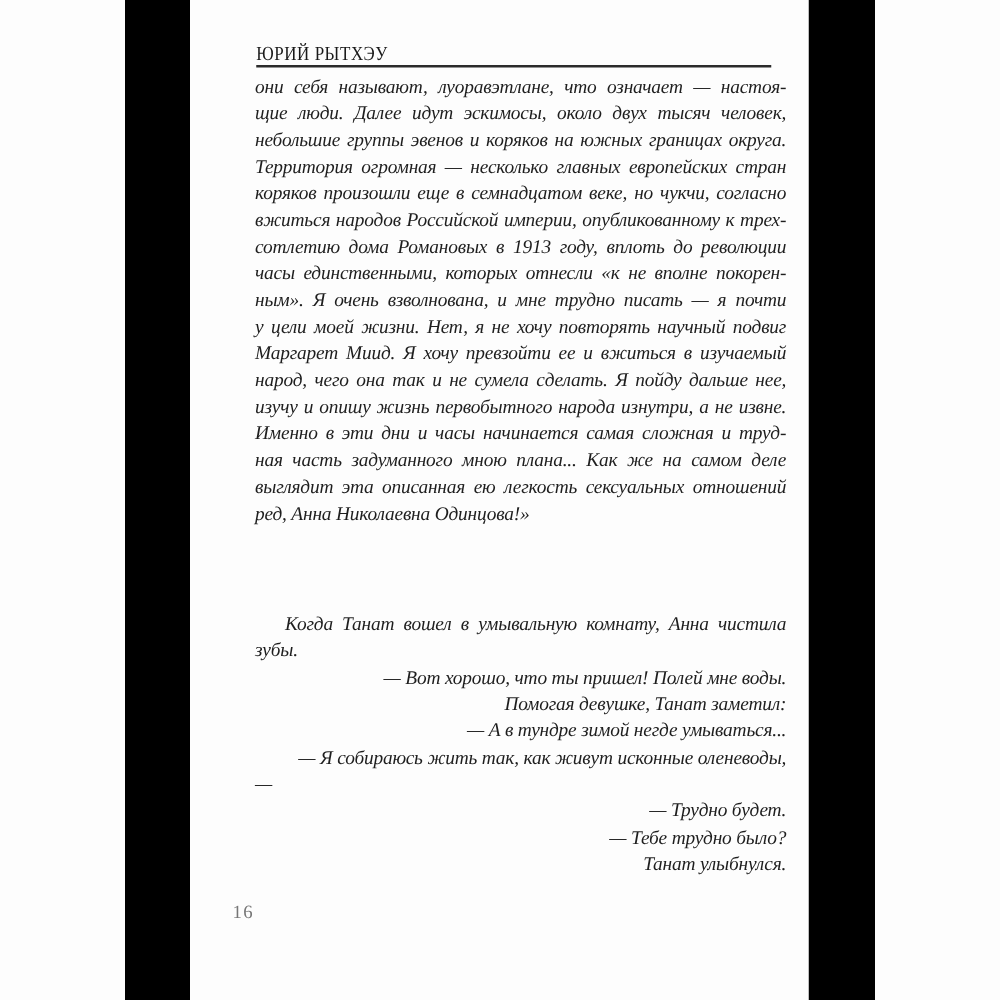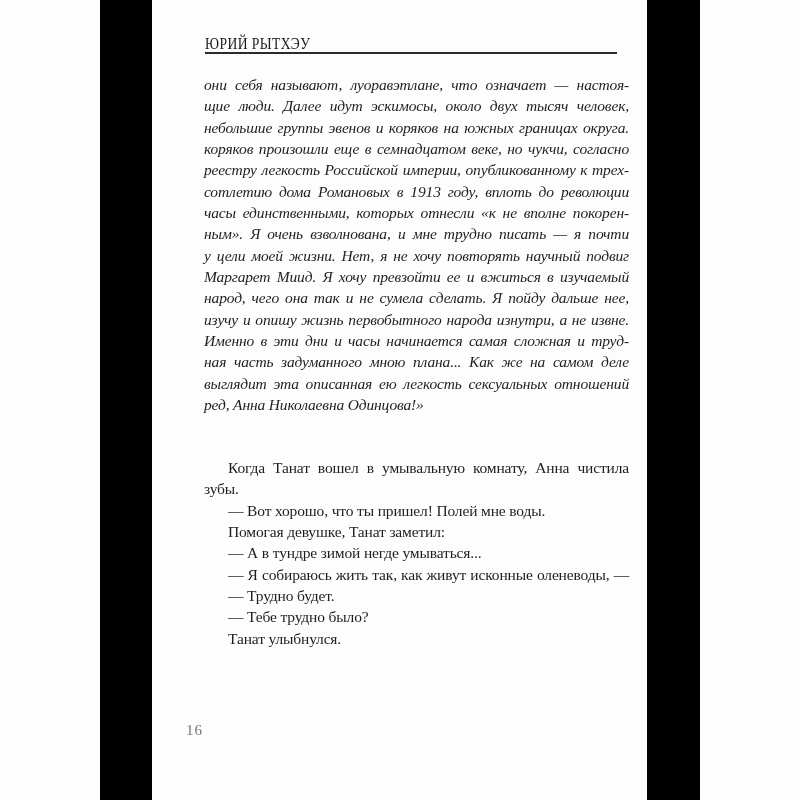--- a/index.html
+++ b/index.html
@@ -17,43 +17,44 @@
   .edge-bar.left{left:100px;width:52px;}
   .edge-bar.right{left:647px;width:53px;}
   .page{position:absolute;left:152px;top:0;width:474px;height:800px;background:var(--page_bg);}
   .running-header{
     position:absolute;left:53px;top:35px;
     font-size:16px;letter-spacing:.5px;color:#1a1a1a;
     transform:scaleX(.85);transform-origin:left center;white-space:nowrap;
   }
   .header-rule{position:absolute;left:53px;top:52px;width:412px;height:2px;background:var(--rule);}
   .textblock{position:absolute;left:52px;width:425px;font-size:15.5px;letter-spacing:-0.15px;}
-  .diary{top:74px;font-style:italic;}
-  .narrative{top:457px;}
+  .diary{top:59px;font-style:italic;}
+  .narrative{top:489px;font-style:italic;}
   .tline{line-height:21.35px;white-space:normal;text-align:left;}
   .tline.just{text-align:justify;text-align-last:justify;}
-  .tline.ind{text-indent:24px;}
+  .tline.ind{text-indent:24px;text-align:right;}
   .folio{position:absolute;left:34px;top:722px;font-size:15px;color:var(--page_number);letter-spacing:1px;text-align:center;}
 </style>
 </head>
 <body>
 
 <div class="edge-bar left"></div>
 <div class="edge-bar right"></div>
 
 <div class="page">
   <div class="running-header">ЮРИЙ РЫТХЭУ</div>
   <div class="header-rule"></div>
 
   <div class="textblock diary">
       <div class="tline just">они себя называют, луоравэтлане, что означает — настоя-</div>
       <div class="tline just">щие люди. Далее идут эскимосы, около двух тысяч человек,</div>
       <div class="tline just">небольшие группы эвенов и коряков на южных границах округа.</div>
+      <div class="tline just">Территория огромная — несколько главных европейских стран</div>
       <div class="tline just">коряков произошли еще в семнадцатом веке, но чукчи, согласно</div>
-      <div class="tline just">реестру легкость Российской империи, опубликованному к трех-</div>
+      <div class="tline just">вжиться народов Российской империи, опубликованному к трех-</div>
       <div class="tline just">сотлетию дома Романовых в 1913 году, вплоть до революции</div>
       <div class="tline just">часы единственными, которых отнесли «к не вполне покорен-</div>
       <div class="tline just">ным». Я очень взволнована, и мне трудно писать — я почти</div>
       <div class="tline just">у цели моей жизни. Нет, я не хочу повторять научный подвиг</div>
       <div class="tline just">Маргарет Миид. Я хочу превзойти ее и вжиться в изучаемый</div>
       <div class="tline just">народ, чего она так и не сумела сделать. Я пойду дальше нее,</div>
       <div class="tline just">изучу и опишу жизнь первобытного народа изнутри, а не извне.</div>
       <div class="tline just">Именно в эти дни и часы начинается самая сложная и труд-</div>
       <div class="tline just">ная часть задуманного мною плана... Как же на самом деле</div>
       <div class="tline just">выглядит эта описанная ею легкость сексуальных отношений</div>

